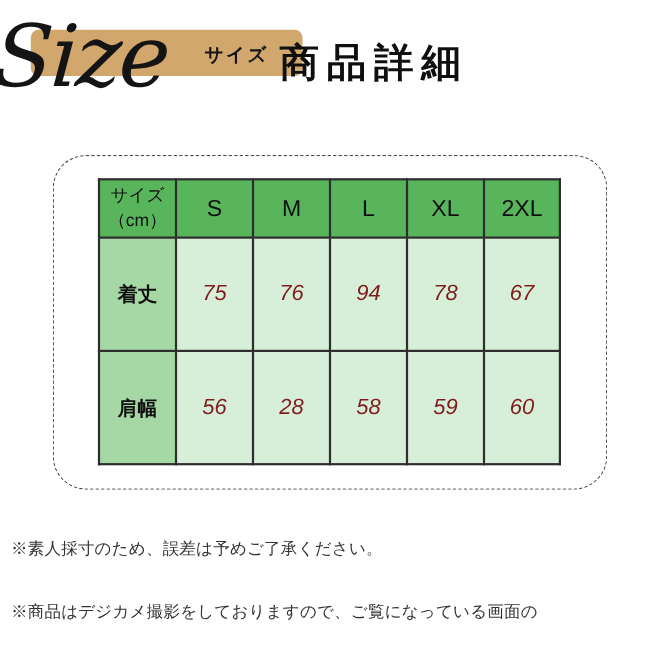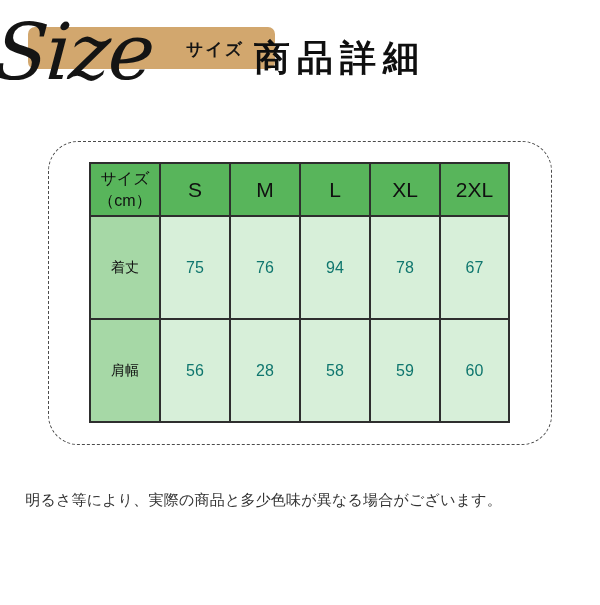--- a/index.html
+++ b/index.html
@@ -53,25 +53,25 @@
     vertical-align:middle; padding:0;
   }
   .size-table thead th {
     background:var(--table_header_bg,#58b55b);
     height:53px; font-weight:normal; font-size:21px; color:#101010;
   }
   .size-table thead th.corner { font-size:16px; line-height:1.35; font-weight:normal; }
   .size-table thead th.corner span { display:block; }
   .size-table tbody th {
     background:var(--table_label_bg,#a6d8a6);
-    font-weight:normal; font-size:14px; color:#101010; height:52px;
+    font-weight:bold; font-size:18px; color:#101010; height:52px;
   }
   .size-table tbody td {
     background:var(--table_cell_bg,#d7efd9);
-    font-size:16px; color:#0f766e;
+    font-size:20px; color:#7f1d1d;font-style:italic;
   }
 
   
   .notes {
     position:absolute; left:10px; top:452px; width:588px;
     font-size:15px; line-height:19px; color:var(--note_text,#333);
     letter-spacing:0.2px; white-space:pre;
   }
   .notes .note-line { height:19px; }
 </style>
@@ -127,20 +127,22 @@
         <td>56</td>
         <td>28</td>
         <td>58</td>
         <td>59</td>
         <td>60</td>
       </tr>
     </tbody>
   </table>
 
   <div class="notes">
+    <div class="note-line">※素人採寸のため、誤差は予めご了承ください。</div>
+    <div class="note-line">※商品はデジカメ撮影をしておりますので、ご覧になっている画面の</div>
     <div class="note-line">　明るさ等により、実際の商品と多少色味が異なる場合がございます。</div>
     
     
     
     
   </div>
 
 </div>
 
 </body></html>

